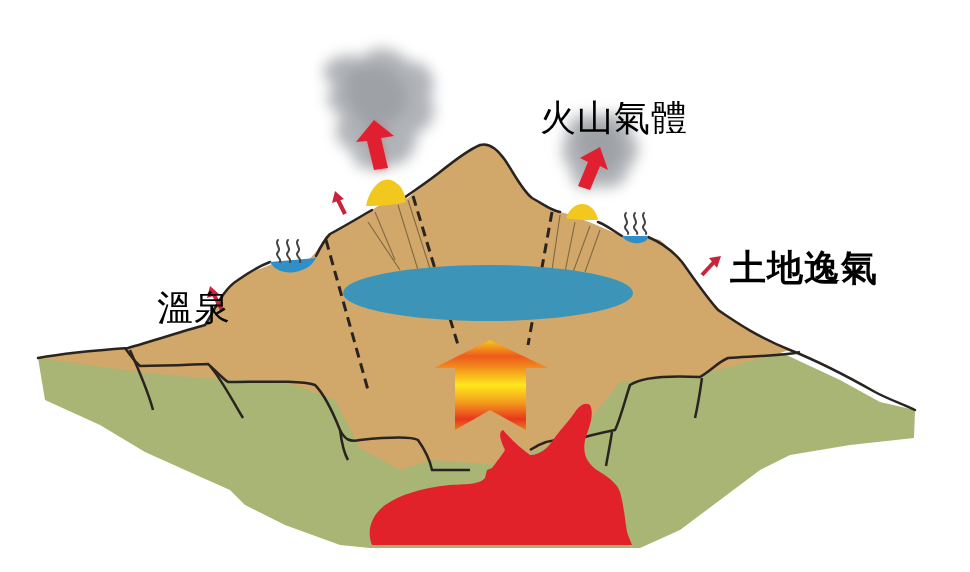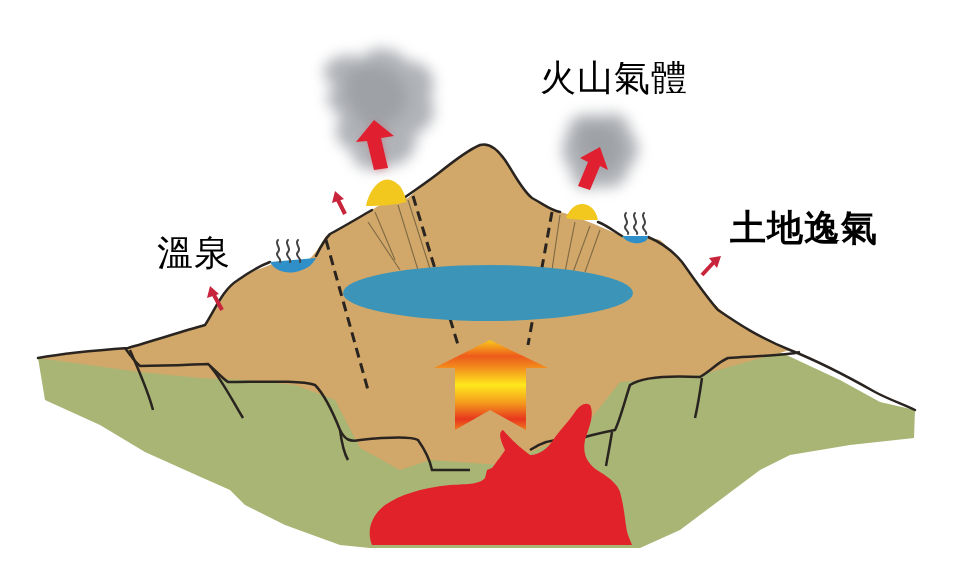--- a/index.html
+++ b/index.html
@@ -1,18 +1,18 @@
 <!DOCTYPE html>
 <html><head>
 <meta charset="utf-8">
 <style>
   html, body { margin: 0; padding: 0; background: #ffffff; }
   body { width: 970px; height: 572px; position: relative; overflow: hidden; font-family: "DejaVu Sans", sans-serif; }
   #diagram { position: absolute; left: 0; top: 0; width: 970px; height: 572px; }
-  .label { position: absolute; font-family: "DejaVu Sans", sans-serif; font-size: 36px; color: #000; font-weight: 500; letter-spacing: 1px; white-space: nowrap; }
+  .label { position: absolute; font-family: "DejaVu Sans", sans-serif; font-size: 36px; color: #000; font-weight: 500; letter-spacing: 1px; white-space: nowrap; margin-top: 40px; }
 </style>
 </head>
 <body>
 
 <svg id="diagram" viewBox="0 0 970 572" xmlns="http://www.w3.org/2000/svg">
   <defs>
     <linearGradient id="heatGrad" x1="0" y1="0" x2="0" y2="1">
       <stop offset="0" stop-color="#f8c91c"></stop>
       <stop offset="0.18" stop-color="#ee5a1c"></stop>
       <stop offset="0.3" stop-color="#f28a1c"></stop>
@@ -114,13 +114,13 @@
     </g>
     <g>
       <line x1="702" y1="275" x2="714" y2="262" stroke-width="4"></line>
       <path d="M721,256 L709,258 L717,268 Z" stroke="none"></path>
     </g>
   </g>
 </svg>
 
 <div class="label" style="left:540px; top:54px;">火山氣體</div>
 <div class="label" style="left:730px; top:204px;font-weight:bold;">土地逸氣</div>
-<div class="label" style="left:157px; top:229px;font-family:Liberation Serif, serif;">溫泉</div>
+<div class="label" style="left:157px; top:244px;font-family:Liberation Serif, serif;">溫泉</div>
 
 </body></html>

